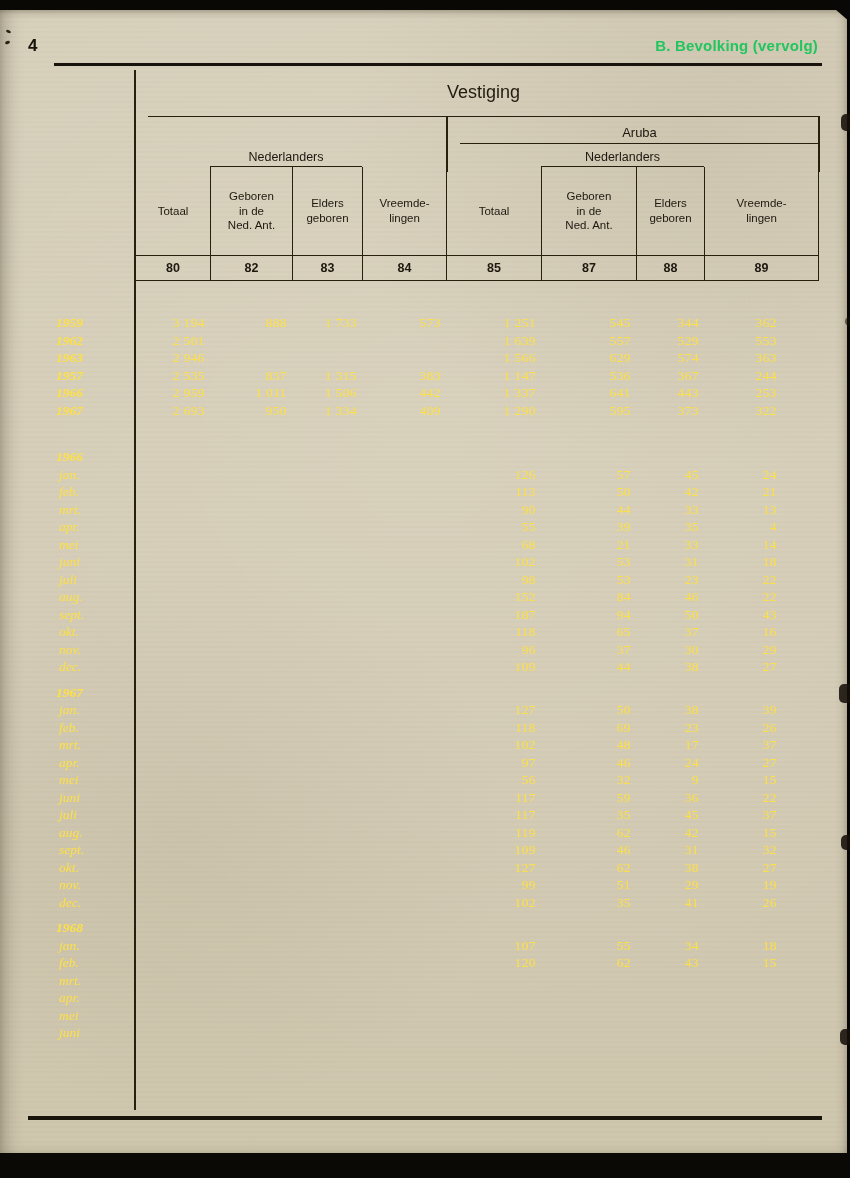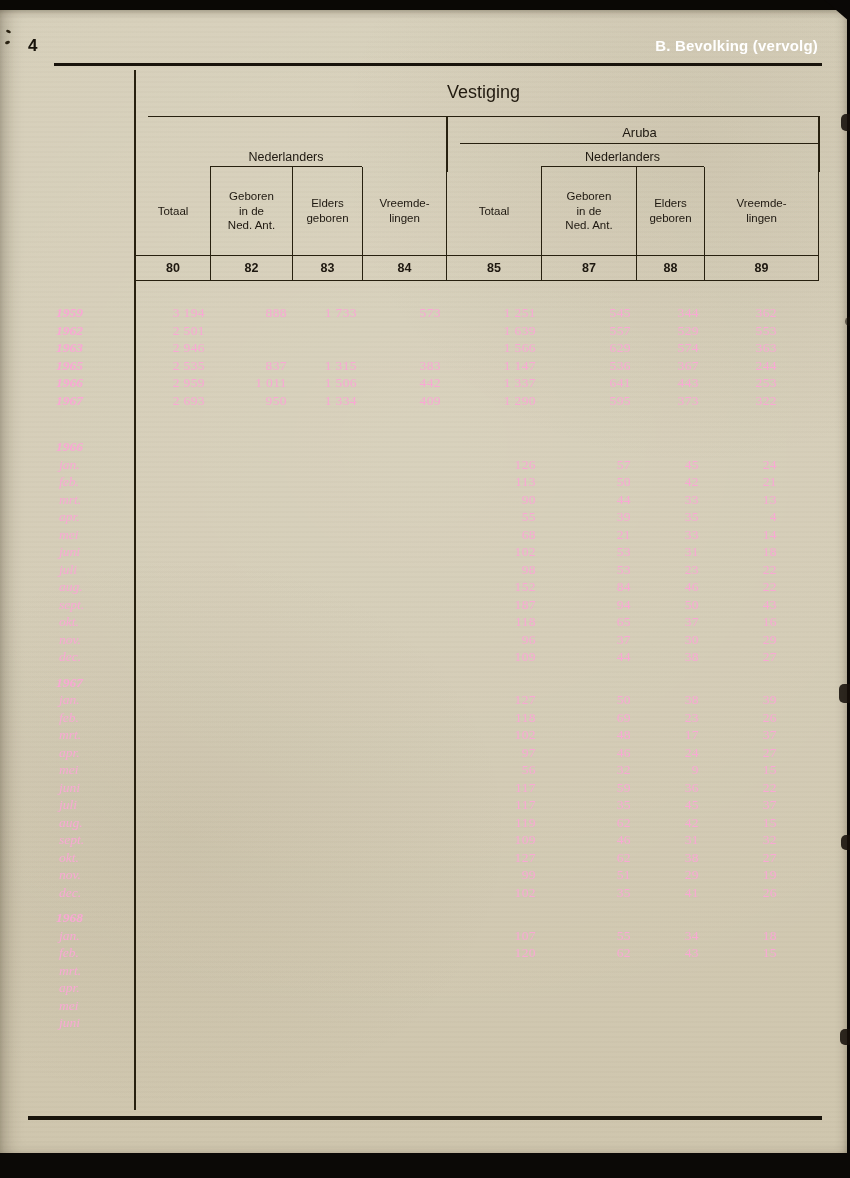--- a/index.html
+++ b/index.html
@@ -15,21 +15,21 @@
       radial-gradient(60% 40% at 82% 12%, rgba(118,100,68,0.10), transparent 70%),
       radial-gradient(55% 35% at 22% 72%, rgba(118,100,68,0.08), transparent 70%),
       linear-gradient(180deg,#d7d0bb 0%,#d3cbb5 55%,#cfc6ae 100%);
     box-shadow: inset 12px 0 20px -10px rgba(40,30,12,.38), inset -7px 0 12px -7px rgba(40,30,12,.32), inset 0 6px 10px -6px rgba(40,30,12,.45);
   }
   .paper::after{
     content:"";position:absolute;inset:0;pointer-events:none;
     background:repeating-linear-gradient(0deg, rgba(95,85,60,.022) 0 2px, transparent 2px 5px);
   }
   .page-num{position:absolute;left:28px;top:36px;font-weight:bold;font-size:17px;color:#17120a;}
-  .page-header-right{position:absolute;right:32px;top:37px;font-weight:bold;font-size:15px;letter-spacing:.2px;color:#ffffff;}
+  .page-header-right{position:absolute;right:32px;top:37px;font-weight:bold;font-size:15px;letter-spacing:.2px;color:#22c55e;}
   .top-rule{position:absolute;left:54px;top:63px;width:768px;height:3px;background:#18130b;}
   .bottom-rule{position:absolute;left:28px;top:1116px;width:794px;height:4px;background:#18130b;}
   .v-main{position:absolute;left:134px;top:70px;width:2px;height:1040px;background:#27200f;}
   .v-group{position:absolute;left:446px;top:116px;width:1.5px;height:56px;background:#27200f;}
   .v-right{position:absolute;left:818px;top:116px;width:1.5px;height:56px;background:#27200f;}
 
   .doc-table{position:absolute;left:32px;top:76px;width:787px;color:#1e1810;}
   .h-row,.trow{display:grid;grid-template-columns:103px 75px 82px 70px 84px 95px 95px 68px 115px;}
   .h-spacer{grid-column:1;}
 
@@ -47,21 +47,21 @@
     border-left:1.5px solid #27200f;padding:4px 2px;
   }
   .h-colhead span{white-space:pre-line;}
   .h-colhead.last{border-right:1.5px solid #27200f;}
   .h-num{
     font-weight:bold;font-size:12.5px;text-align:center;padding:5px 8px 5px;
     border-top:1.5px solid #27200f;border-bottom:1.5px solid #27200f;border-left:1.5px solid #27200f;
   }
   .h-num.last{border-right:1.5px solid #27200f;}
 
-  .tbody{margin-top:23px;font-family:"Liberation Serif", serif;font-size:13.5px;color:#f9a8d4;}
+  .tbody{margin-top:33px;font-family:"Liberation Serif", serif;font-size:13.5px;color:#fde047;}
   .trow{height:17.5px;line-height:17.5px;}
   .cell.label{font-style:italic;padding-left:24px;}
   .annual .cell.label{font-weight:bold;}
   .section-year .cell.label{font-weight:bold;}
   .monthly .cell.label{padding-left:27px;}
   .cell.num{text-align:right;padding-right:5px;letter-spacing:.4px;}
   .trow .cell:nth-child(9){padding-right:42px;}
   .section-year{margin-top:8px;}
   .section-first{margin-top:29px;}
 
@@ -184,21 +184,21 @@
         <div class="cell num">2 946</div>
         <div class="cell num"></div>
         <div class="cell num"></div>
         <div class="cell num"></div>
         <div class="cell num">1 566</div>
         <div class="cell num">629</div>
         <div class="cell num">574</div>
         <div class="cell num">363</div>
       </div>
       <div class="trow annual">
-        <div class="cell label">1965</div>
+        <div class="cell label">1957</div>
         <div class="cell num">2 535</div>
         <div class="cell num">837</div>
         <div class="cell num">1 315</div>
         <div class="cell num">383</div>
         <div class="cell num">1 147</div>
         <div class="cell num">536</div>
         <div class="cell num">367</div>
         <div class="cell num">244</div>
       </div>
       <div class="trow annual">

